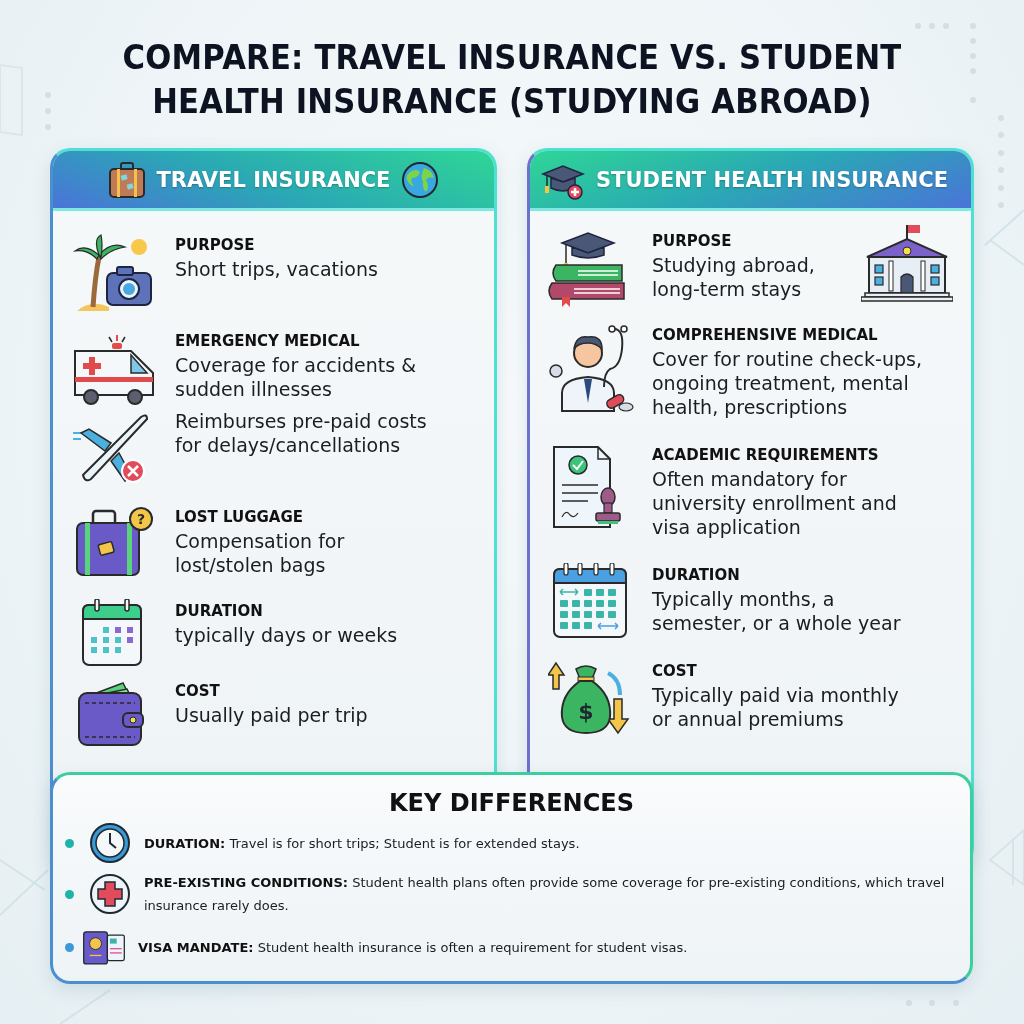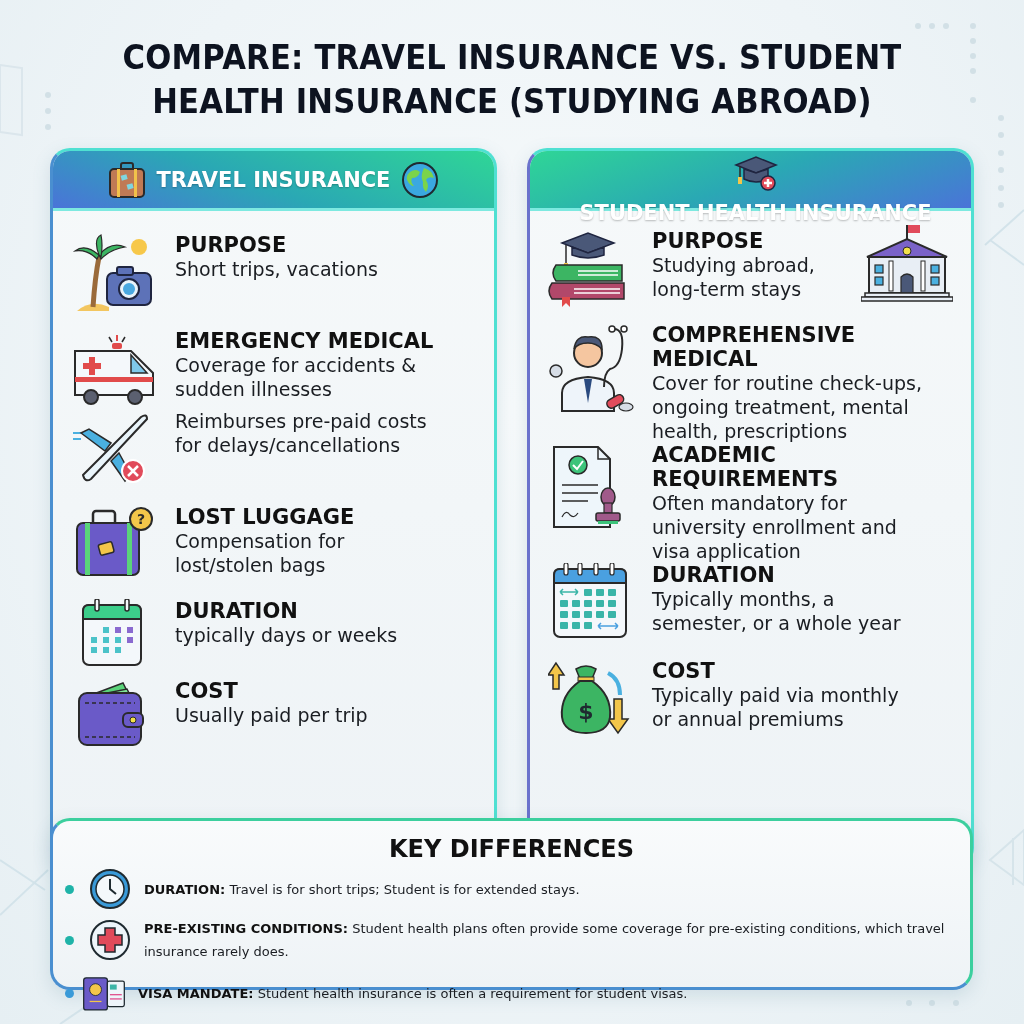--- a/index.html
+++ b/index.html
@@ -30,31 +30,31 @@
   .panel.left { left: 50px; border: 3px solid; border-color: #4fe0d2 #4fe0d2 #4a8fd0 #4a8fd0; }
   .panel.right { left: 527px; border: 3px solid; border-color: #4fe0d2 #4fe0d2 #6a72cc #6a72cc; }
 
   .panel-header {
     height: 60px; display: flex; align-items: center; justify-content: center; gap: 10px;
     color: #ffffff; font-weight: bold; font-size: 21px;
     text-shadow: 0 1px 2px rgba(0,0,0,0.25);
     border-bottom: 3px solid #7de9e0;
   }
   .panel.left .panel-header { background: linear-gradient(20deg, #4a74d8 0%, #2aa8b4 45%, #2fd696 100%); }
-  .panel.right .panel-header { background: linear-gradient(160deg, #2fd696 0%, #2aa8b4 50%, #4a74d8 100%); flex-direction: column; }
+  .panel.right .panel-header { background: linear-gradient(160deg, #2fd696 0%, #2aa8b4 50%, #4a74d8 100%); }
   .panel-header .hdr-icon { width: 40px; height: 40px; display: inline-block; flex: 0 0 auto; }
 
   .item { position: absolute; left: 18px; right: 10px; display: flex; }
   .item .ico { width: 88px; height: 80px; flex: 0 0 88px; position: relative; }
   .item .txt { padding-left: 16px; }
-  .item .head { font-weight: bold; font-size: 21px; line-height: 24px; color: #111; transform-origin: left; }
+  .item .head { font-weight: bold; font-size: 15px; line-height: 24px; color: #111; transform-origin: left; }
   .item .desc { font-size: 19px; line-height: 24px; color: #1a1d22; white-space: pre-line; }
 
   .keydiff {
-    position: absolute; left: 50px; top: 818px; width: 923px; height: 172px;
+    position: absolute; left: 50px; top: 772px; width: 923px; height: 212px;
     border-radius: 20px; border: 3px solid; border-color: #3ccf9e #3ccf9e #4a8fd0 #4a8fd0;
     background: linear-gradient(180deg, #f9fbfc 0%, #eef3f6 100%);
     box-shadow: 0 6px 18px rgba(80,130,150,0.18);
   }
   .keydiff .kd-title {
     position: absolute; left: 0; right: 0; top: 14px; text-align: center;
     font-weight: bold; font-size: 24px; color: #111;
   }
   .kd-row { position: absolute; left: 12px; right: 10px; display: flex; align-items: center; }
   .kd-row .bullet { width: 9px; height: 9px; border-radius: 50%; flex: 0 0 9px; margin-right: 14px; }

